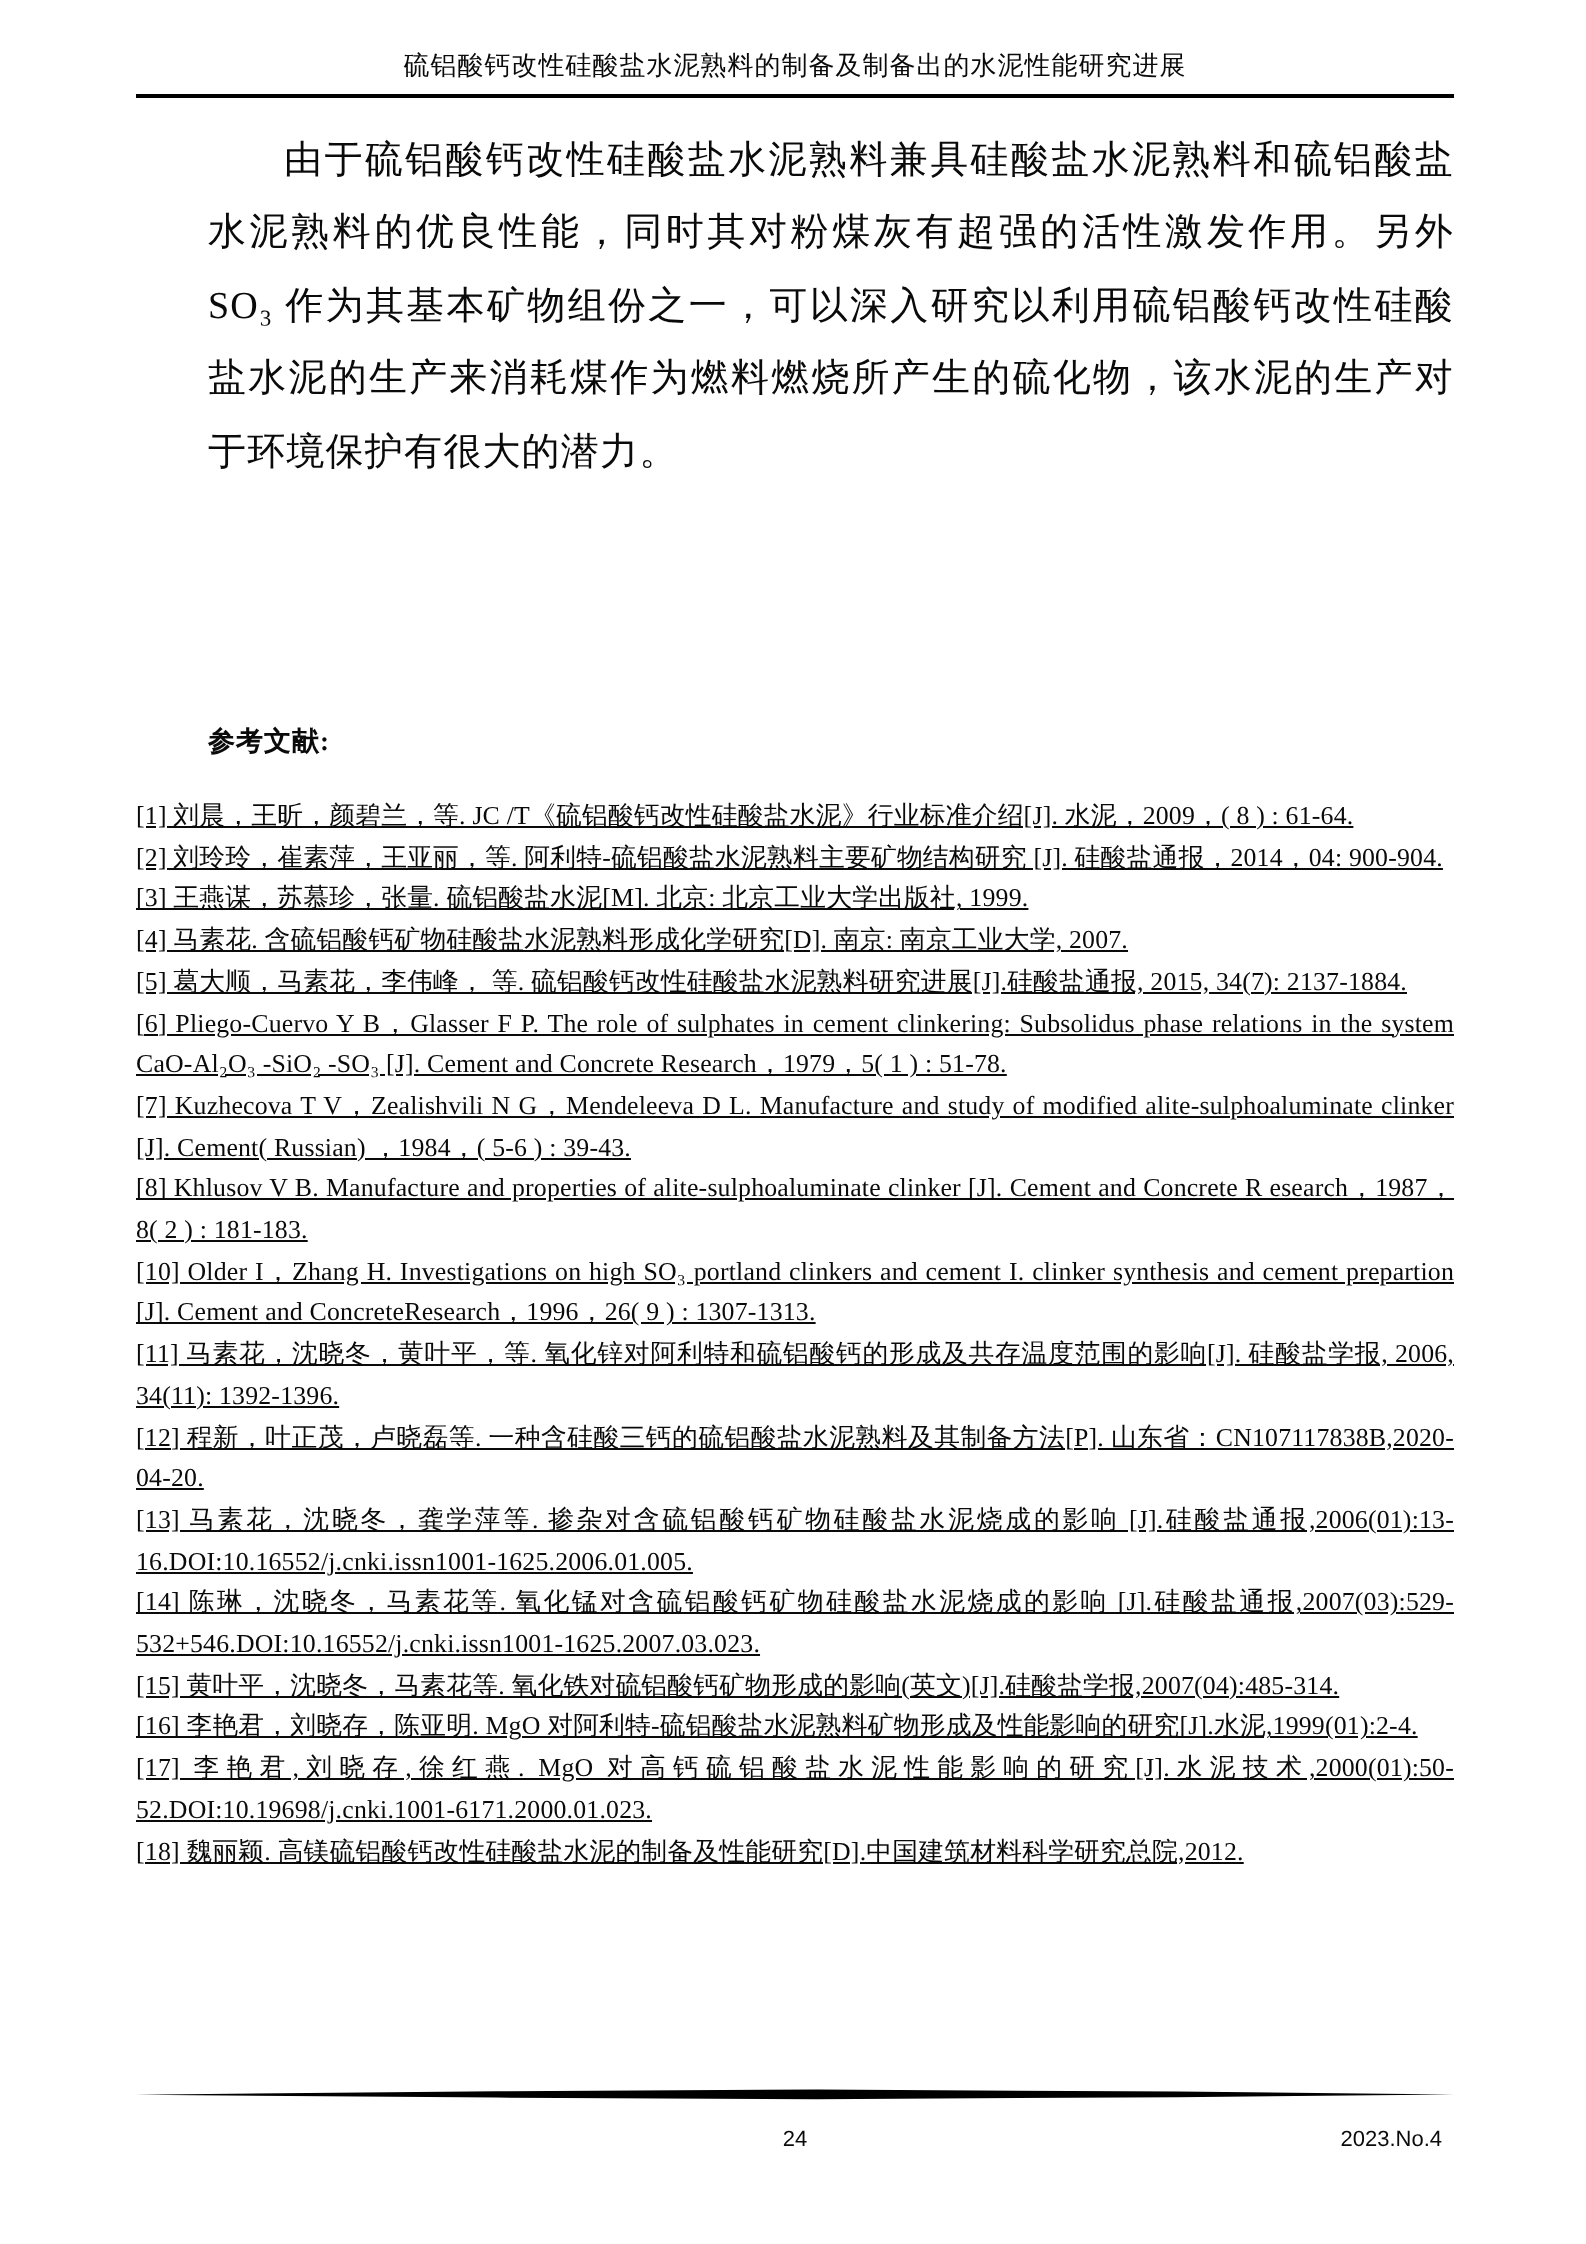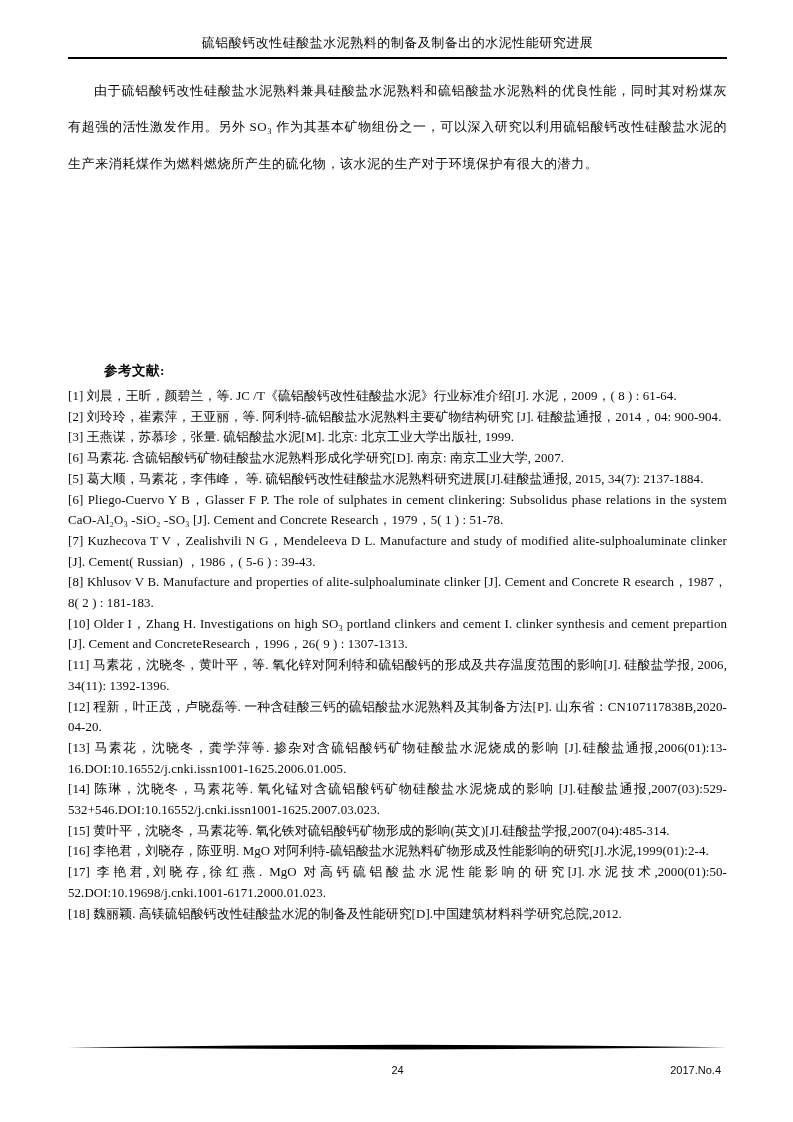--- a/index.html
+++ b/index.html
@@ -14,52 +14,53 @@
     font-family: "Liberation Serif", "DejaVu Serif", serif;
     overflow: hidden;
   }
   .content {
     position: absolute;
     left: 68px;
     right: 66px;
     top: 0;
   }
   .header-title {
-    padding-top: 35px;
+    padding-top: 25px;
     text-align: center;
     font-size: 13px;
     letter-spacing: 0.5px;
     line-height: 16px;
   }
   .header-rule {
     margin-top: 6px;
     border-top: 2px solid #000;
     height: 0;
   }
   .lead {
     margin-top: 14px;
-    font-size: 13px;
+    font-size: 19px;
     line-height: 36.4px;
     letter-spacing: 0.6px;
     text-align: justify;
     text-indent: 2em;
+    margin-left: 36px;
   }
   .refs {
     position: absolute;
     left: 68px;
     right: 66px;
     top: 362px;
   }
   .refs-heading {
     font-size: 13.5px;
     font-weight: bold;
     letter-spacing: 0.5px;
     margin-left: 36px;
   }
-  .ref-list { margin-top: 6px; }
+  .ref-list { margin-top: 18px; text-decoration: underline; }
   .ref-item {
     font-size: 12.9px;
     line-height: 20.7px;
     letter-spacing: 0.1px;
     text-align: justify;
   }
   .page-footer {
     position: absolute;
     left: 68px;
     right: 66px;
@@ -89,39 +90,39 @@
 
     <p class="lead">由于硫铝酸钙改性硅酸盐水泥熟料兼具硅酸盐水泥熟料和硫铝酸盐水泥熟料的优良性能，同时其对粉煤灰有超强的活性激发作用。另外 SO₃ 作为其基本矿物组份之一，可以深入研究以利用硫铝酸钙改性硅酸盐水泥的生产来消耗煤作为燃料燃烧所产生的硫化物，该水泥的生产对于环境保护有很大的潜力。</p>
   </div>
 
   <section class="refs">
     <h2 class="refs-heading">参考文献:</h2>
     <div class="ref-list">
       <p class="ref-item">[1] 刘晨，王昕，颜碧兰，等.  JC /T《硫铝酸钙改性硅酸盐水泥》行业标准介绍[J].  水泥，2009，( 8 ) : 61-64.</p>
       <p class="ref-item">[2] 刘玲玲，崔素萍，王亚丽，等.  阿利特-硫铝酸盐水泥熟料主要矿物结构研究 [J].  硅酸盐通报，2014，04: 900-904.</p>
       <p class="ref-item">[3] 王燕谋，苏慕珍，张量. 硫铝酸盐水泥[M]. 北京: 北京工业大学出版社, 1999.</p>
-      <p class="ref-item">[6] 马素花. 含硫铝酸钙矿物硅酸盐水泥熟料形成化学研究[D]. 南京: 南京工业大学, 2007.</p>
+      <p class="ref-item">[4] 马素花. 含硫铝酸钙矿物硅酸盐水泥熟料形成化学研究[D]. 南京: 南京工业大学, 2007.</p>
       <p class="ref-item">[5] 葛大顺，马素花，李伟峰， 等. 硫铝酸钙改性硅酸盐水泥熟料研究进展[J].硅酸盐通报, 2015, 34(7): 2137-1884.</p>
       <p class="ref-item">[6] Pliego-Cuervo Y B，Glasser F P.  The role of sulphates in cement clinkering: Subsolidus phase relations in the system CaO-Al₂O₃ -SiO₂ -SO₃ [J].  Cement and Concrete  Research，1979，5( 1 ) : 51-78.</p>
-      <p class="ref-item">[7] Kuzhecova T V，Zealishvili N G，Mendeleeva D L.  Manufacture and study of modified alite-sulphoaluminate clinker [J].  Cement(  Russian) ，1986，( 5-6 ) : 39-43.</p>
+      <p class="ref-item">[7] Kuzhecova T V，Zealishvili N G，Mendeleeva D L.  Manufacture and study of modified alite-sulphoaluminate clinker [J].  Cement(  Russian) ，1984，( 5-6 ) : 39-43.</p>
       <p class="ref-item">[8] Khlusov V B.  Manufacture and properties of alite-sulphoaluminate clinker [J].  Cement and Concrete  R esearch，1987，8( 2 ) : 181-183.</p>
       <p class="ref-item">[10] Older I，Zhang H.  Investigations on high SO₃ portland clinkers and cement I.  clinker synthesis and cement prepartion [J].  Cement and ConcreteResearch，1996，26( 9 ) : 1307-1313.</p>
       <p class="ref-item">[11] 马素花，沈晓冬，黄叶平，等. 氧化锌对阿利特和硫铝酸钙的形成及共存温度范围的影响[J]. 硅酸盐学报, 2006, 34(11): 1392-1396.</p>
       <p class="ref-item">[12] 程新，叶正茂，卢晓磊等. 一种含硅酸三钙的硫铝酸盐水泥熟料及其制备方法[P]. 山东省：CN107117838B,2020-04-20.</p>
       <p class="ref-item">[13] 马素花，沈晓冬，龚学萍等. 掺杂对含硫铝酸钙矿物硅酸盐水泥烧成的影响 [J].硅酸盐通报,2006(01):13-16.DOI:10.16552/j.cnki.issn1001-1625.2006.01.005.</p>
       <p class="ref-item">[14] 陈琳，沈晓冬，马素花等. 氧化锰对含硫铝酸钙矿物硅酸盐水泥烧成的影响 [J].硅酸盐通报,2007(03):529-532+546.DOI:10.16552/j.cnki.issn1001-1625.2007.03.023.</p>
       <p class="ref-item">[15] 黄叶平，沈晓冬，马素花等. 氧化铁对硫铝酸钙矿物形成的影响(英文)[J].硅酸盐学报,2007(04):485-314.</p>
       <p class="ref-item">[16] 李艳君，刘晓存，陈亚明. MgO 对阿利特-硫铝酸盐水泥熟料矿物形成及性能影响的研究[J].水泥,1999(01):2-4.</p>
       <p class="ref-item">[17] 李艳君,刘晓存,徐红燕.  MgO 对高钙硫铝酸盐水泥性能影响的研究[J].水泥技术,2000(01):50-52.DOI:10.19698/j.cnki.1001-6171.2000.01.023.</p>
       <p class="ref-item">[18] 魏丽颖. 高镁硫铝酸钙改性硅酸盐水泥的制备及性能研究[D].中国建筑材料科学研究总院,2012.</p>
     </div>
   </section>
 
   <footer class="page-footer">
     <svg class="footer-rule" viewBox="0 0 658 7" preserveAspectRatio="none" aria-hidden="true">
       <polygon points="0,3.4 180,1.6 340,0.8 520,1.8 658,3.2 520,4.6 340,5.6 180,4.8" fill="#000"></polygon>
     </svg>
     <div class="footer-row">
       <span class="page-number">24</span>
-      <span class="issue">2017.No.4</span>
+      <span class="issue">2023.No.4</span>
     </div>
   </footer>
 </div>
 
 </body></html>

